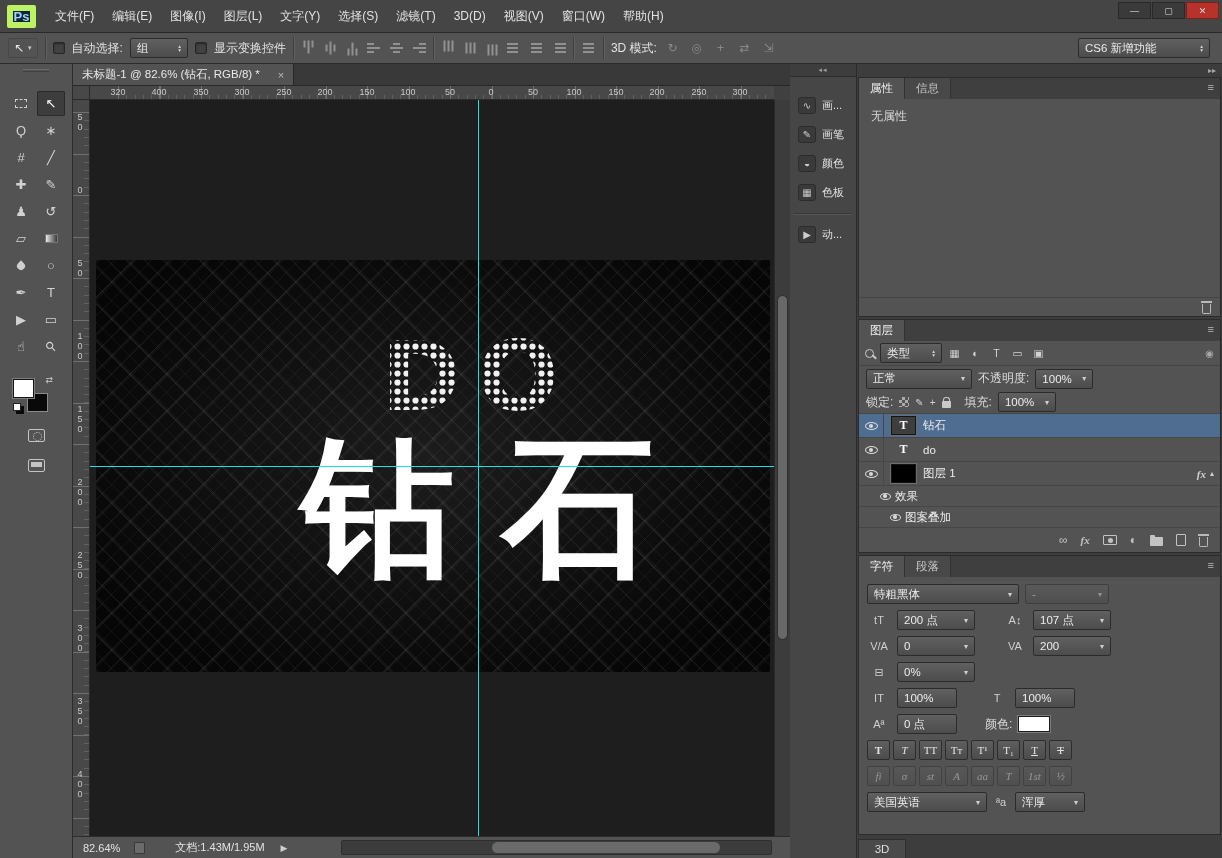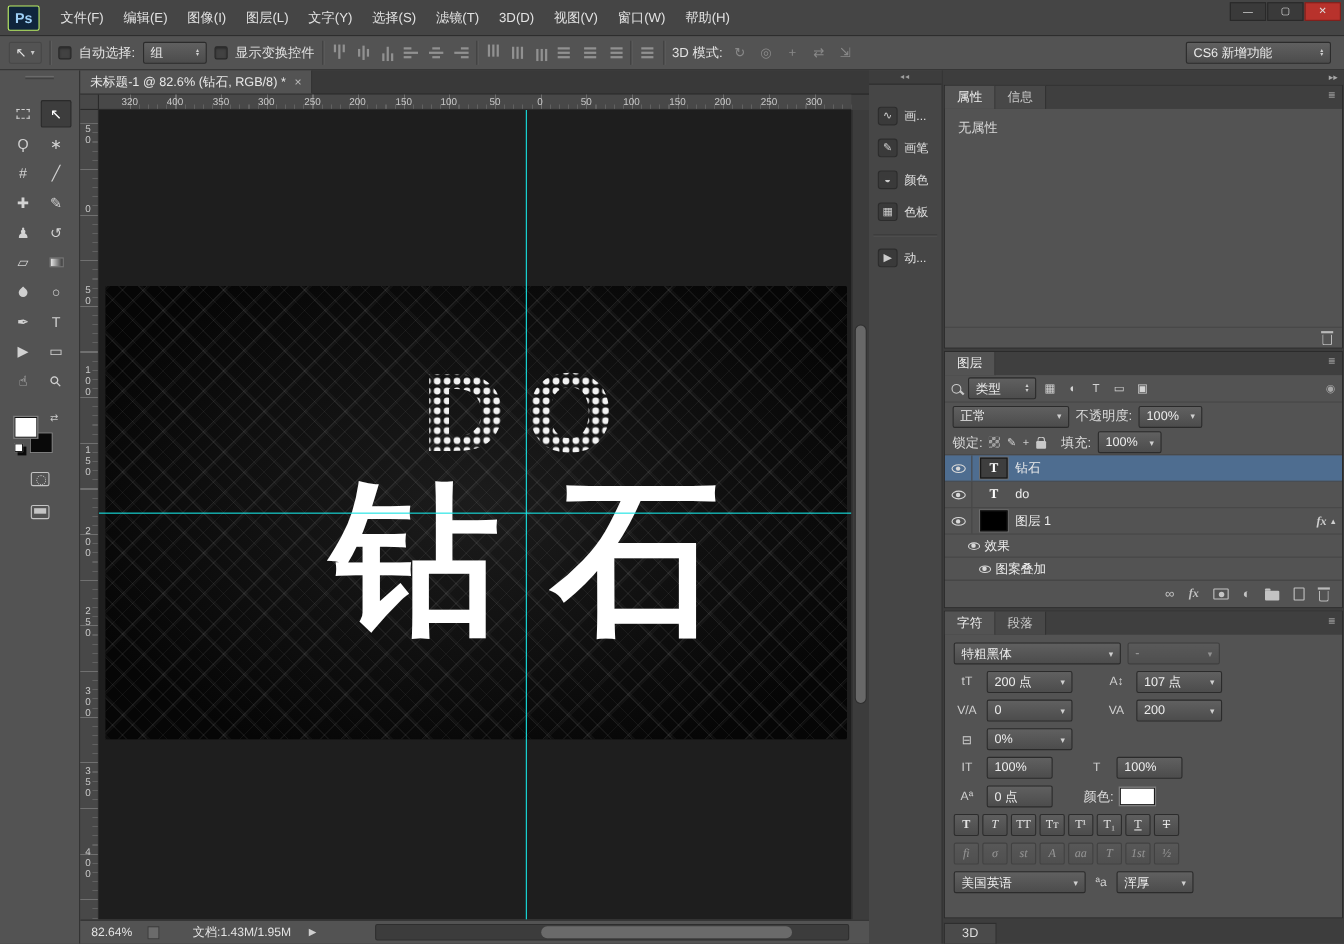--- a/index.html
+++ b/index.html
@@ -1,21 +1,21 @@
 <!DOCTYPE html>
 <html><head>
 <meta charset="utf-8">
 <style>
 *{margin:0;padding:0;box-sizing:border-box}
 body{background:#262626}
 .app{position:relative;width:1222px;height:858px;background:#535353;font-family:"Liberation Sans","DejaVu Sans",sans-serif;font-size:12px;color:#dcdcdc;overflow:hidden}
 
 
 .menu-bar{position:absolute;top:0;left:0;right:0;height:33px;background:#454545;border-bottom:1px solid #292929;display:flex;align-items:center}
-.ps-logo{width:29px;height:23px;margin:0 10px 0 7px;background:#10253c;border:1px solid #bef264;border-radius:2px;color:#9fd1f7;font-weight:bold;font-size:13px;display:flex;align-items:center;justify-content:center}
+.ps-logo{width:29px;height:23px;margin:0 10px 0 7px;background:#10253c;border:6px solid #bef264;border-radius:2px;color:#9fd1f7;font-weight:bold;font-size:13px;display:flex;align-items:center;justify-content:center}
 .menu-item{padding:0 9px;height:33px;display:flex;align-items:center;color:#e2e2e2;cursor:default}
 .win-controls{position:absolute;right:3px;top:2px;display:flex;height:17px}
 .win-btn{width:33px;display:flex;align-items:center;justify-content:center;font-size:9px;color:#ddd;background:#3a3a3a;border:1px solid #292929;margin-left:1px}
 .win-btn.close{background:#b8322c;border-color:#7d1f1b}
 
 
 .options-bar{position:absolute;top:33px;left:0;right:0;height:31px;background:#535353;border-bottom:1px solid #2c2c2c;display:flex;align-items:center;padding:0 8px;gap:7px}
 .opt-sep{width:1px;height:22px;background:#3e3e3e;box-shadow:1px 0 0 #616161;flex:none}
 .tool-preset{display:flex;align-items:center;gap:4px;padding:2px 5px;border:1px solid #474747;border-radius:2px;color:#e8e8e8}
 .tool-preset .dn{font-size:7px;color:#c9c9c9}
@@ -53,21 +53,21 @@
 .sw-mini{position:absolute;left:0;top:28px;width:8px;height:8px;background:#fff;border:1px solid #222;box-shadow:3px 3px 0 #0a0a0a}
 .tb-btn{width:26px;height:20px;margin:10px auto 0;display:flex;align-items:center;justify-content:center}
 .qm{width:17px;height:13px;border:1px solid #c4c4c4;border-radius:2px;position:relative}
 .qm::after{content:'';position:absolute;left:4px;top:2px;width:7px;height:7px;border-radius:50%;border:1px dotted #c4c4c4}
 .sm{width:17px;height:13px;border:1px solid #c4c4c4;border-radius:2px;position:relative}
 .sm::after{content:'';position:absolute;left:2px;top:2px;right:2px;height:5px;background:#c4c4c4}
 
 
 .doc-area{position:absolute;left:73px;top:64px;width:717px;height:794px;background:#404040}
 .tab-bar{position:absolute;top:0;left:0;right:0;height:22px;background:#393939;border-bottom:1px solid #282828;display:flex}
-.doc-tab{background:#535353;border-right:1px solid #282828;display:flex;align-items:center;gap:8px;padding:0 9px;font-size:11.5px;color:#e8e8e8}
+.doc-tab{background:#535353;border-right:1px solid #282828;display:flex;align-items:center;gap:18px;padding:0 9px;font-size:11.5px;color:#e8e8e8}
 .doc-tab .x{color:#b9b9b9;font-size:11px}
 .ruler-corner{position:absolute;left:0;top:22px;width:17px;height:14px;background:#484848;border-right:1px solid #2a2a2a;border-bottom:1px solid #2a2a2a}
 .ruler-top{position:absolute;left:17px;top:22px;right:16px;height:14px;background:#484848;border-bottom:1px solid #2a2a2a;overflow:hidden;
  background-image:repeating-linear-gradient(90deg,#707070 0 1px,transparent 1px 41.5px),repeating-linear-gradient(90deg,#616161 0 1px,transparent 1px 8.3px);
  background-size:100% 14px,100% 5px;background-position:28px 0,28px 9px;background-repeat:no-repeat}
 .rt-num{position:absolute;top:1px;transform:translateX(-50%);font-size:9px;color:#c9c9c9}
 .ruler-left{position:absolute;left:0;top:36px;width:17px;bottom:22px;background:#484848;border-right:1px solid #2a2a2a;overflow:hidden;
  background-image:repeating-linear-gradient(180deg,#707070 0 1px,transparent 1px 41.5px),repeating-linear-gradient(180deg,#616161 0 1px,transparent 1px 8.3px);
  background-size:17px 100%,5px 100%;background-position:0 12px,11px 12px;background-repeat:no-repeat}
 .rl-num{position:absolute;left:2px;font-size:9px;color:#c9c9c9;writing-mode:vertical-rl;text-orientation:upright;letter-spacing:0}

